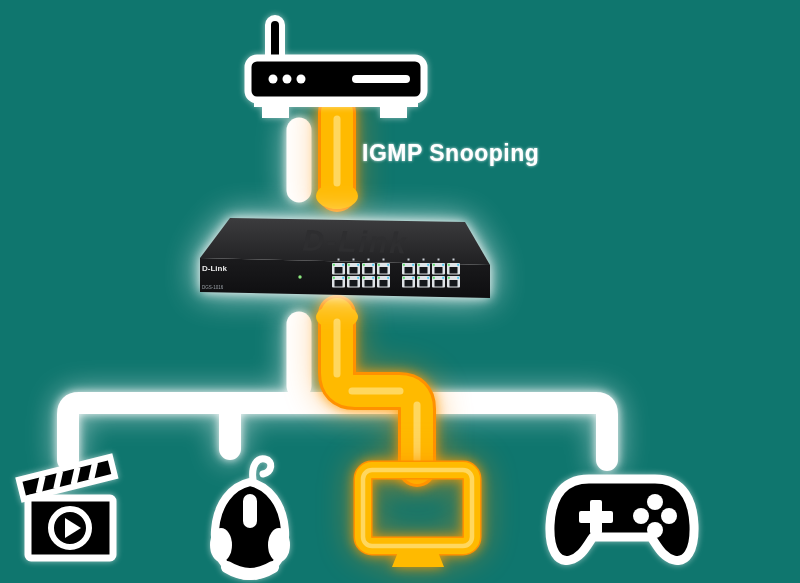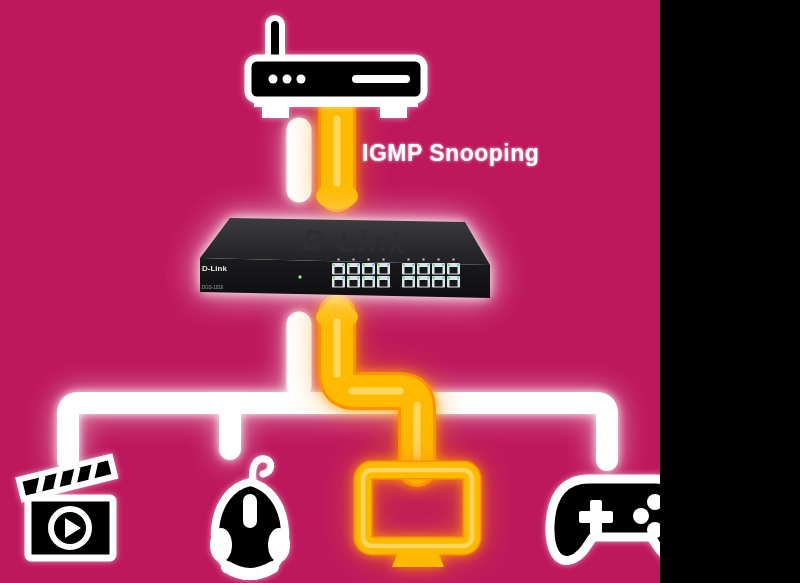--- a/index.html
+++ b/index.html
@@ -1,16 +1,16 @@
 <!DOCTYPE html>
 <html><head>
 <meta charset="utf-8">
 <style>
   html,body{margin:0;padding:0;background:#000;}
-  #stage{position:relative;width:660px;height:583px;background:#be185d;overflow:hidden;
+  #stage{position:relative;width:800px;height:583px;background:#0f766e;overflow:hidden;
          font-family:"Liberation Sans",sans-serif;}
   .abs{position:absolute;}
   svg{display:block;overflow:visible;}
 
   
   .glow-white{filter:drop-shadow(0 0 5px rgba(255,255,255,.95)) drop-shadow(0 0 14px rgba(255,255,255,.55));}
   .glow-icon{filter:drop-shadow(0 0 3px rgba(255,255,255,.55));}
   .glow-orange{filter:drop-shadow(0 0 6px rgba(255,160,0,.85)) drop-shadow(0 0 16px rgba(255,140,0,.45));}
   .glow-switch{filter:drop-shadow(0 0 6px rgba(255,255,255,.95)) drop-shadow(0 0 16px rgba(255,255,255,.7));}
 

